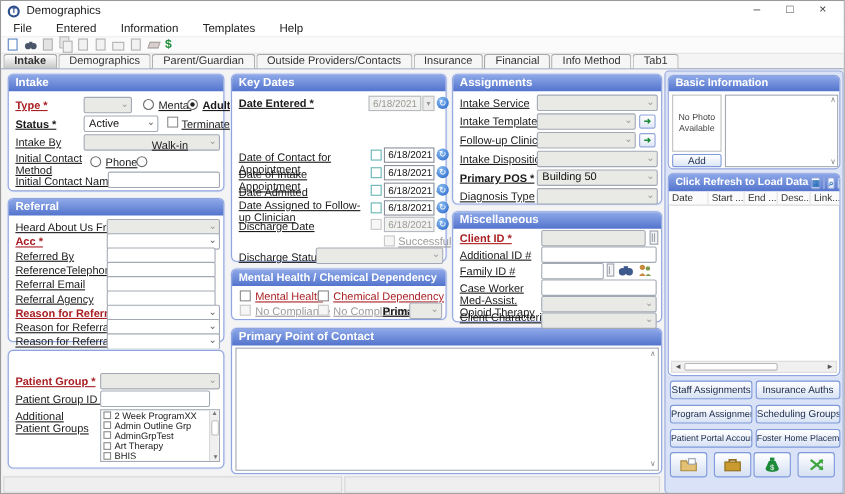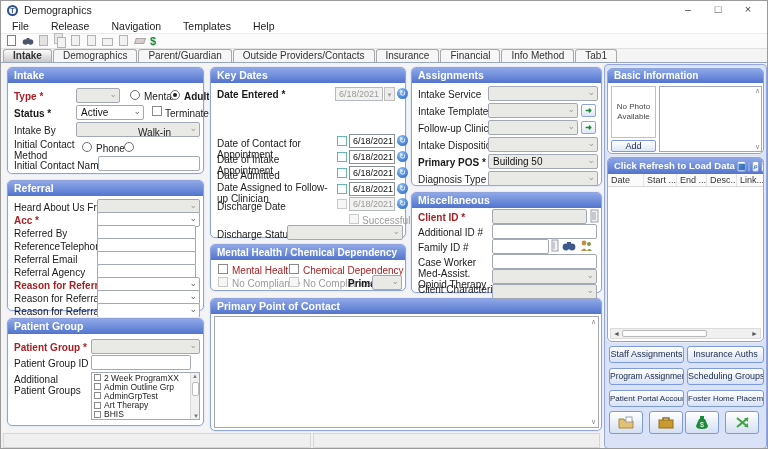--- a/index.html
+++ b/index.html
@@ -23,21 +23,21 @@
   .tbar2 { position:absolute; left:0px; top:-2px; width:9px; height:11px; background:#e8e8e8; border:1px solid #b9b9b9; }
   .eraser { position:absolute; left:1px; top:3px; width:10px; height:6px; background:#d8cfcf; border:1px solid #ada4a4; transform:skewX(-18deg); }
   .dollar { font-size:11px; font-weight:bold; color:#1d8a3a; line-height:12px; }
   .tabstrip { position:absolute; left:0; top:48px; width:100%; height:14px; display:flex; align-items:flex-end; padding-left:2px; border-bottom:1px solid #98a4c0; background:#f4f4f4; }
   .tab { height:13px; line-height:12px; font-size:10px; color:#333; background:#f6f6f6; border:1px solid #a9a9a9; border-bottom:none; border-radius:3px 3px 0 0; padding:0 9px; margin-right:1px; white-space:nowrap; }
   .tab.active { background:linear-gradient(#fdfdfd,#c8c8c8); font-weight:bold; }
 
   
   .p { position:absolute; background:#fff; border:1px solid #8fa3dc; border-radius:5px; box-shadow:0 0 0 1px #e6ebf8; }
   .ph { height:15px; background:linear-gradient(#8ea8e8,#5374cd); color:#fff; font-weight:bold; font-size:10.5px; line-height:15px; padding:0 6px; border-radius:4px 4px 0 0; white-space:nowrap; overflow:hidden; }
-  .lbl { position:absolute; font-size:10px; color:#1a1a1a; line-height:1.1; }
+  .lbl { position:absolute; font-size:10px; color:#1a1a1a; line-height:1.1;text-decoration:underline; }
   .red { color:#a randomly; }
   .red { color:#a91e22 !important; font-weight:bold; }
   .b { font-weight:bold; }
   .gray { color:#9a9a9a !important; }
 
   
   .sel { position:absolute; height:15px; background:#fff; border:1px solid #a3a9b4; border-radius:2px; font-size:10px; line-height:13px; padding:0 12px 0 4px; color:#111; }
   .sel::after { content:"⌄"; position:absolute; right:2px; top:-1px; font-size:9px; color:#666; }
   .sel.dis { background:#e9e9e6; }
   .sel.dis::after { color:#9b9b9b; }
@@ -83,22 +83,22 @@
     <span class="title-text">Demographics</span>
     <div class="wctl">
       <span class="wbtn">–</span>
       <span class="wbtn">□</span>
       <span class="wbtn">×</span>
     </div>
   </div>
 
   <div class="menubar">
     <span class="mitem">File</span>
-    <span class="mitem">Release</span>
-    <span class="mitem">Navigation</span>
+    <span class="mitem">Entered</span>
+    <span class="mitem">Information</span>
     <span class="mitem">Templates</span>
     <span class="mitem">Help</span>
   </div>
 
   <div class="toolbar">
     <span class="tbi">
         <span class="tdoc blue"></span>
       </span>
     <span class="tbi">
       <svg width="12" height="12">
@@ -186,21 +186,20 @@
     <div class="inp" style="left:89px;top:83px;width:99px"></div>
     <div class="lbl red" style="left:6px;top:99px">Reason for Referral *</div>
     <div class="sel" style="left:89px;top:96px;width:103px"></div>
     <div class="lbl" style="left:6px;top:112px">Reason for Referral (2)</div>
     <div class="sel" style="left:89px;top:109px;width:103px"></div>
     <div class="lbl" style="left:6px;top:125px">Reason for Referral (3)</div>
     <div class="sel" style="left:89px;top:122px;width:103px"></div>
   </div>
 
   <div class="p" style="left:6px;top:317px;width:197px;height:108px">
-    <div class="ph">Patient Group</div>
     <div class="lbl red" style="left:6px;top:23px">Patient Group *</div>
     <div class="sel dis" style="left:83px;top:20px;width:109px"></div>
     <div class="lbl" style="left:6px;top:39px">Patient Group ID #</div>
     <div class="inp" style="left:83px;top:36px;width:100px"></div>
     <div class="lbl" style="left:6px;top:55px;width:70px">Additional Patient Groups</div>
     <div class="listbox" style="left:83px;top:53px;width:109px;height:48px">
       <div class="lrow">
           <span class="lcb"></span>
           <span>2 Week ProgramXX</span>
         </div>

